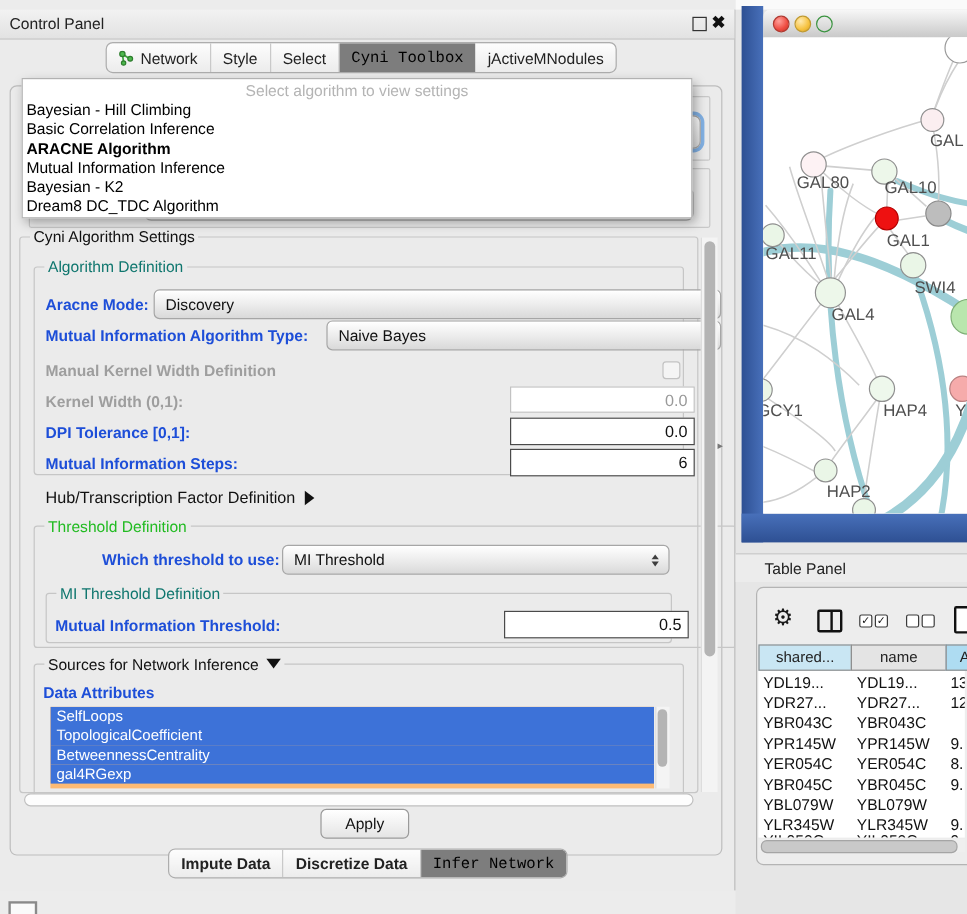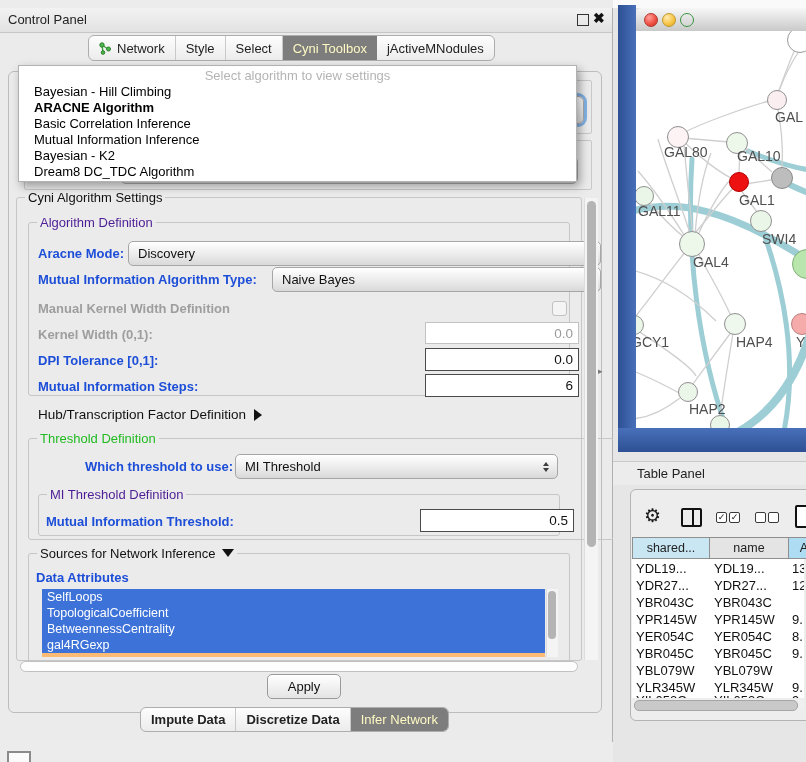--- a/index.html
+++ b/index.html
@@ -13,41 +13,41 @@
                border-bottom:1px solid #c6c6c6;}
   .cp-title{left:8px;top:4px;font-size:13px;color:#222;}
   .float-icon{left:577px;top:6px;width:10px;height:10px;border:1.5px solid #333;background:transparent;}
   .close-icon{left:593px;top:2px;font-size:14px;font-weight:bold;color:#111;}
 
   .tabbar{display:flex;height:24px;border:1px solid #adadad;border-radius:6px;
           background:linear-gradient(#fdfdfd,#ececec);overflow:hidden;}
   .tab{display:flex;align-items:center;justify-content:center;font-size:13px;color:#222;
        border-right:1px solid #c9c9c9;white-space:nowrap;padding:0 10px;}
   .tab:last-child{border-right:none;}
-  .tab.selected{background:#7d7d7d;color:#fef9c3;border-right:none;}
+  .tab.selected{background:#7d7d7d;color:#000000;border-right:none;font-family:Liberation Mono, monospace;}
 
   .content-frame{left:8px;top:63px;width:592px;height:640px;border:1px solid #bdbdbd;border-radius:6px;background:#ebebeb;}
 
   
   .frag-group{border:1px solid #c8c8c8;border-radius:2px;}
   .frag-combo{border:1px solid #a8a8a8;border-radius:6px;background:linear-gradient(#fff,#dcdcdc);
               box-shadow:0 0 0 3px #82b1e4;}
   .frag-combo2{border:1px solid #a8a8a8;border-radius:6px;background:linear-gradient(#fff,#dcdcdc);}
 
   
   .dropdown{left:18px;top:57px;width:557px;height:115px;background:#fff;border:1px solid #b2b2b2;
             box-shadow:3px 4px 9px rgba(0,0,0,.35);z-index:10;}
   .dd-hint{height:16px;line-height:16px;text-align:center;color:#b4b4b4;font-size:13px;margin-top:2px;}
-  .dd-item{height:16px;line-height:16px;font-size:13px;color:#000;padding-left:15px;white-space:nowrap;}
+  .dd-item{height:16px;line-height:16px;font-size:13px;color:#000;padding-left:3px;white-space:nowrap;}
   .dd-item.bold{font-weight:bold;}
 
   
   .group{border:1px solid #c6c6c6;border-radius:3px;}
   .group-title{position:absolute;top:-8px;left:8px;background:#ebebeb;padding:0 3px;font-size:13px;color:#111;white-space:nowrap;}
-  .gt-blue{color:#4c1d95;}
+  .gt-blue{color:#0f766e;}
   .gt-green{color:#22bb22;}
   .lbl{font-size:13px;font-weight:bold;color:#1d4ed8;white-space:nowrap;}
   .lbl.dis{color:#9e9e9e;}
   .plain{font-size:13.5px;color:#111;white-space:nowrap;}
 
   .combo{border:1px solid #a6a6a6;border-radius:5px;background:linear-gradient(#ffffff,#ebebeb 55%,#d9d9d9);
          box-shadow:inset 0 1px 0 #fff;display:flex;align-items:center;padding:0 22px 0 9px;font-size:13px;color:#111;}
   .combo-arrows{position:absolute;right:8px;top:50%;transform:translateY(-50%);display:flex;flex-direction:column;gap:2px;}
   .combo-arrows .up{width:0;height:0;border-left:3.5px solid transparent;border-right:3.5px solid transparent;border-bottom:4.5px solid #3d3d3d;}
   .combo-arrows .dn{width:0;height:0;border-left:3.5px solid transparent;border-right:3.5px solid transparent;border-top:4.5px solid #3d3d3d;}
@@ -139,22 +139,22 @@
     <div class="abs content-frame"></div>
 
     <div class="abs frag-group" style="left:24px;top:72px;width:566px;height:52px;"></div>
     <div class="abs frag-combo" style="left:120px;top:88px;width:462px;height:26px;"></div>
     <div class="abs frag-group" style="left:24px;top:132px;width:566px;height:48px;"></div>
     <div class="abs frag-combo2" style="left:120px;top:148px;width:456px;height:26px;"></div>
 
     <div class="abs dropdown">
       <div class="dd-hint">Select algorithm to view settings</div>
       <div class="dd-item">Bayesian - Hill Climbing</div>
+      <div class="dd-item">Basic Correlation Inference</div>
       <div class="dd-item bold">ARACNE Algorithm</div>
-      <div class="dd-item">Basic Correlation Inference</div>
       <div class="dd-item">Mutual Information Inference</div>
       <div class="dd-item">Bayesian - K2</div>
       <div class="dd-item">Dream8 DC_TDC Algorithm</div>
     </div>
 
     <div class="abs group" style="left:16px;top:189px;width:564px;height:462px;">
       <span class="group-title">Cyni Algorithm Settings</span>
     </div>
 
     <div class="abs group" style="left:28px;top:214px;width:540px;height:172px;">

